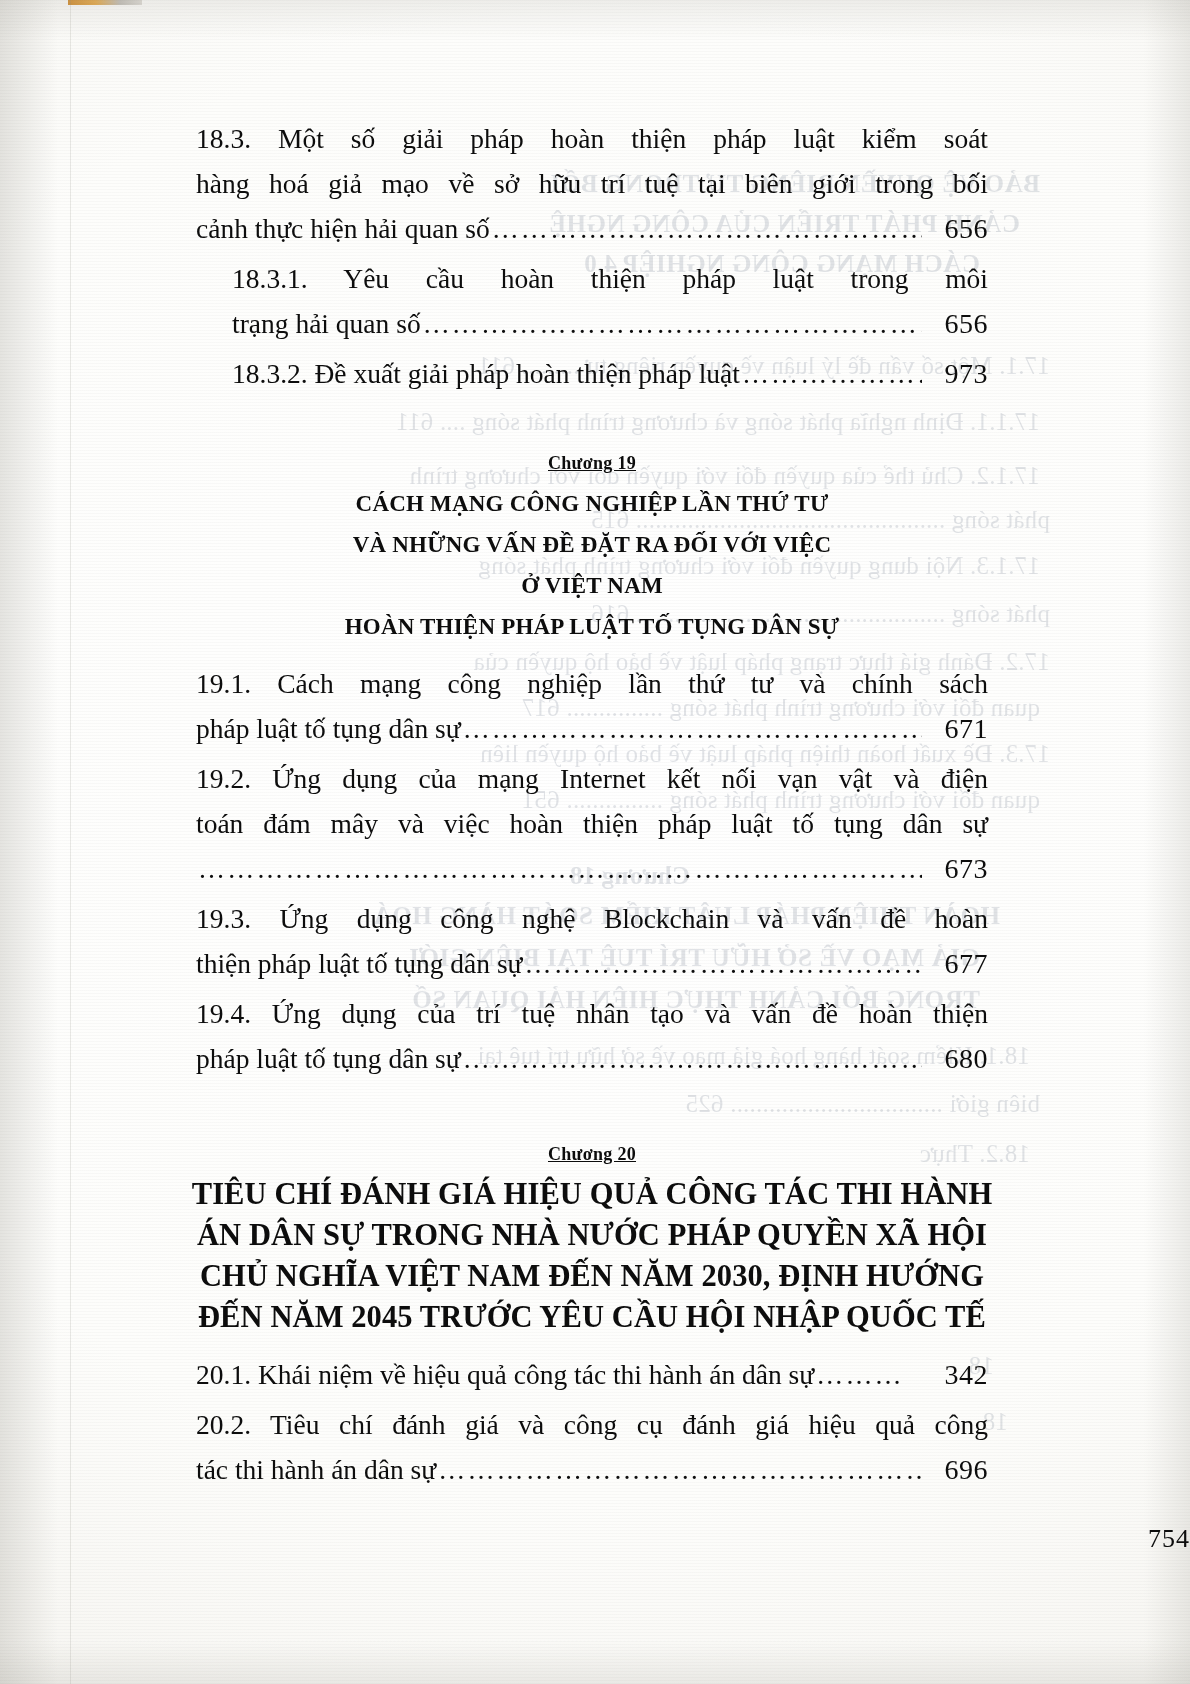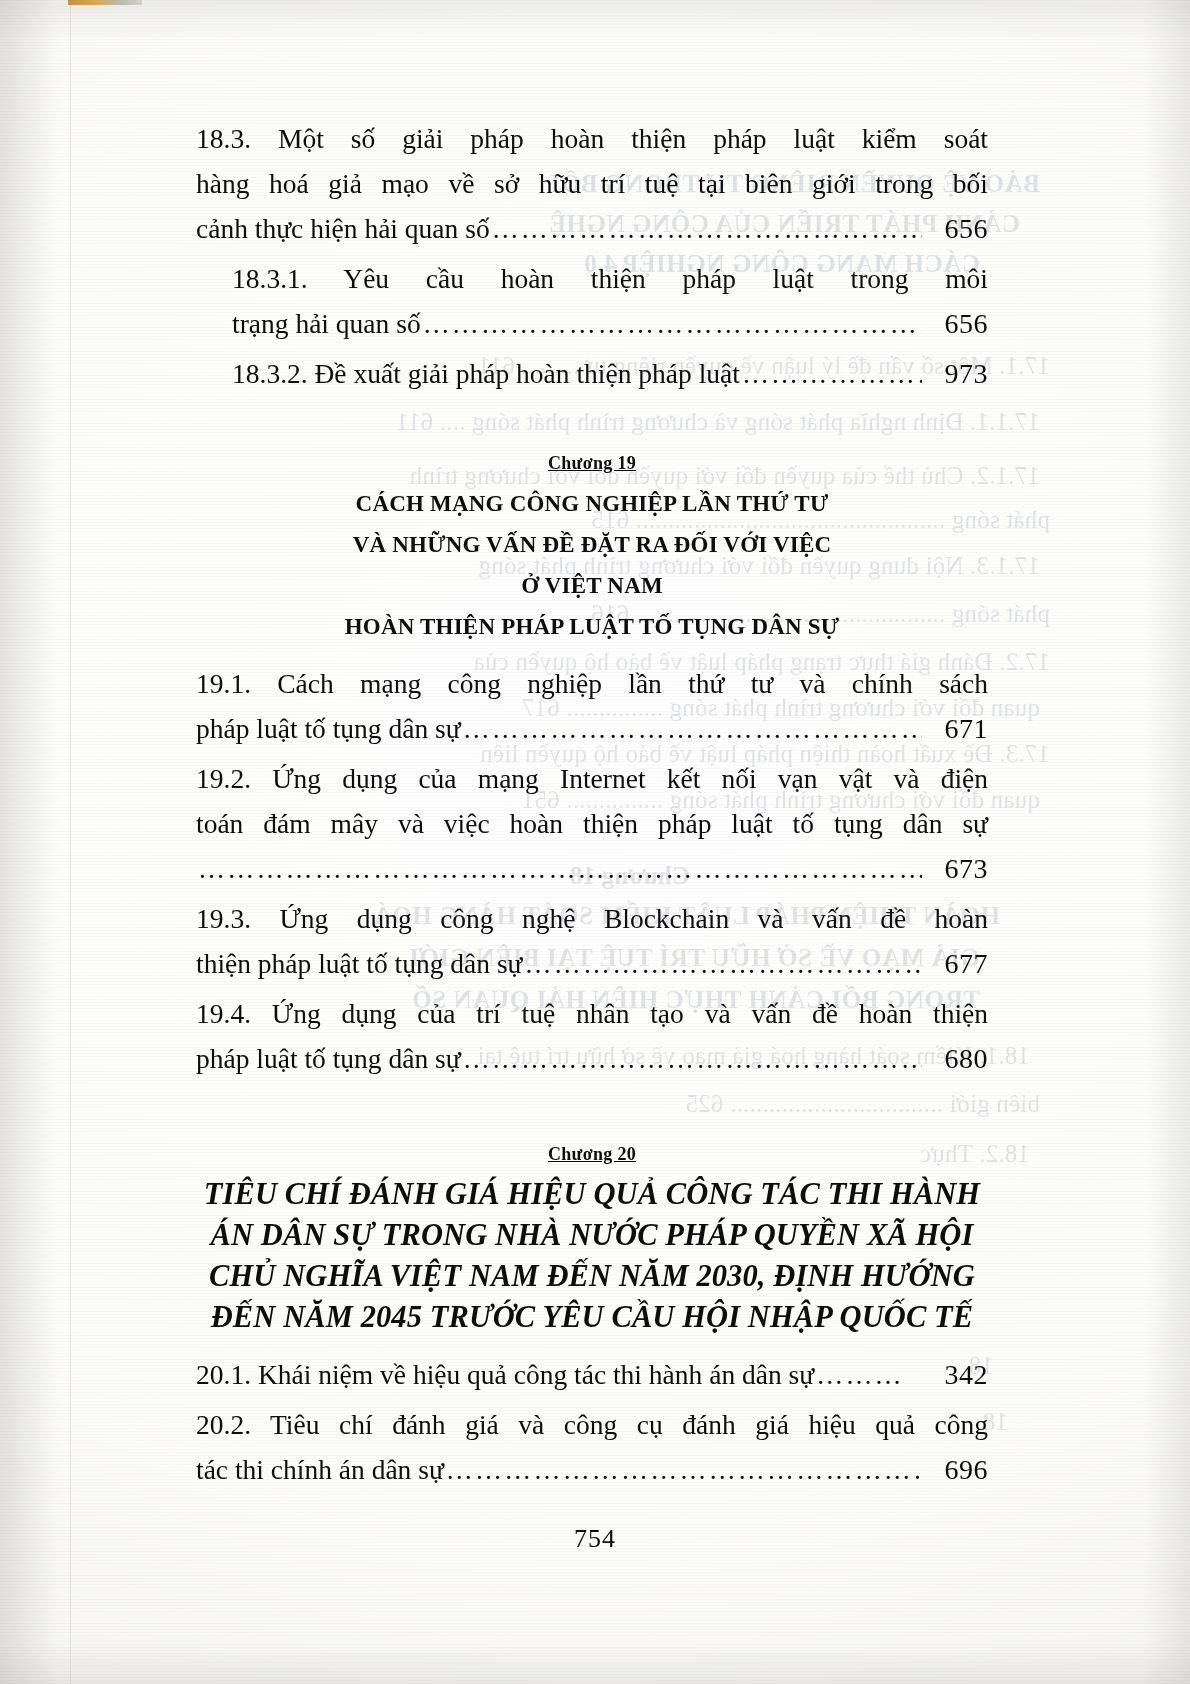--- a/index.html
+++ b/index.html
@@ -139,29 +139,29 @@
     font-weight: bold;
     line-height: 41px;
     letter-spacing: .2px;
   }
   .chapter .ctitle .tl { display: block; white-space: nowrap; }
 
   .ch19 .ctitle { font-size: 23px; }
   .ch19 { margin-top: 46px; }
   .ch20 .ctitle { font-size: 30.5px; letter-spacing: .1px; }
   .ch20 { margin-top: 52px; }
-  .ch20 .ctitle .tl { margin-left: -18px; margin-right: -18px; font-style: italic; }
+  .ch20 .ctitle .tl { margin-left: -18px; margin-right: -18px; }
 
   
   #folio {
     position: absolute;
     left: 0;
     right: 0;
     top: 1524px;
-    text-align: center;
+    text-align: right;
     font-size: 26px;
     letter-spacing: 1px;
   }
 
   
   #grain {
     position: absolute;
     inset: 0;
     pointer-events: none;
     opacity: .045;
@@ -309,21 +309,21 @@
         <span class="leader">………</span>
         <span class="pg w3">342</span>
       </span>
     </span>
   </div>
 
   <div class="entry">
     <span class="ln just">20.2. Tiêu chí đánh giá và công cụ đánh giá hiệu quả công</span>
     <span class="ln">
       <span class="row">
-        <span class="txt">tác thi chính án dân sự</span>
+        <span class="txt">tác thi hành án dân sự</span>
         <span class="leader">…………………………………………………………………</span>
         <span class="pg w3">696</span>
       </span>
     </span>
   </div>
 
 </div>
 
 <div id="folio">754</div>
 

